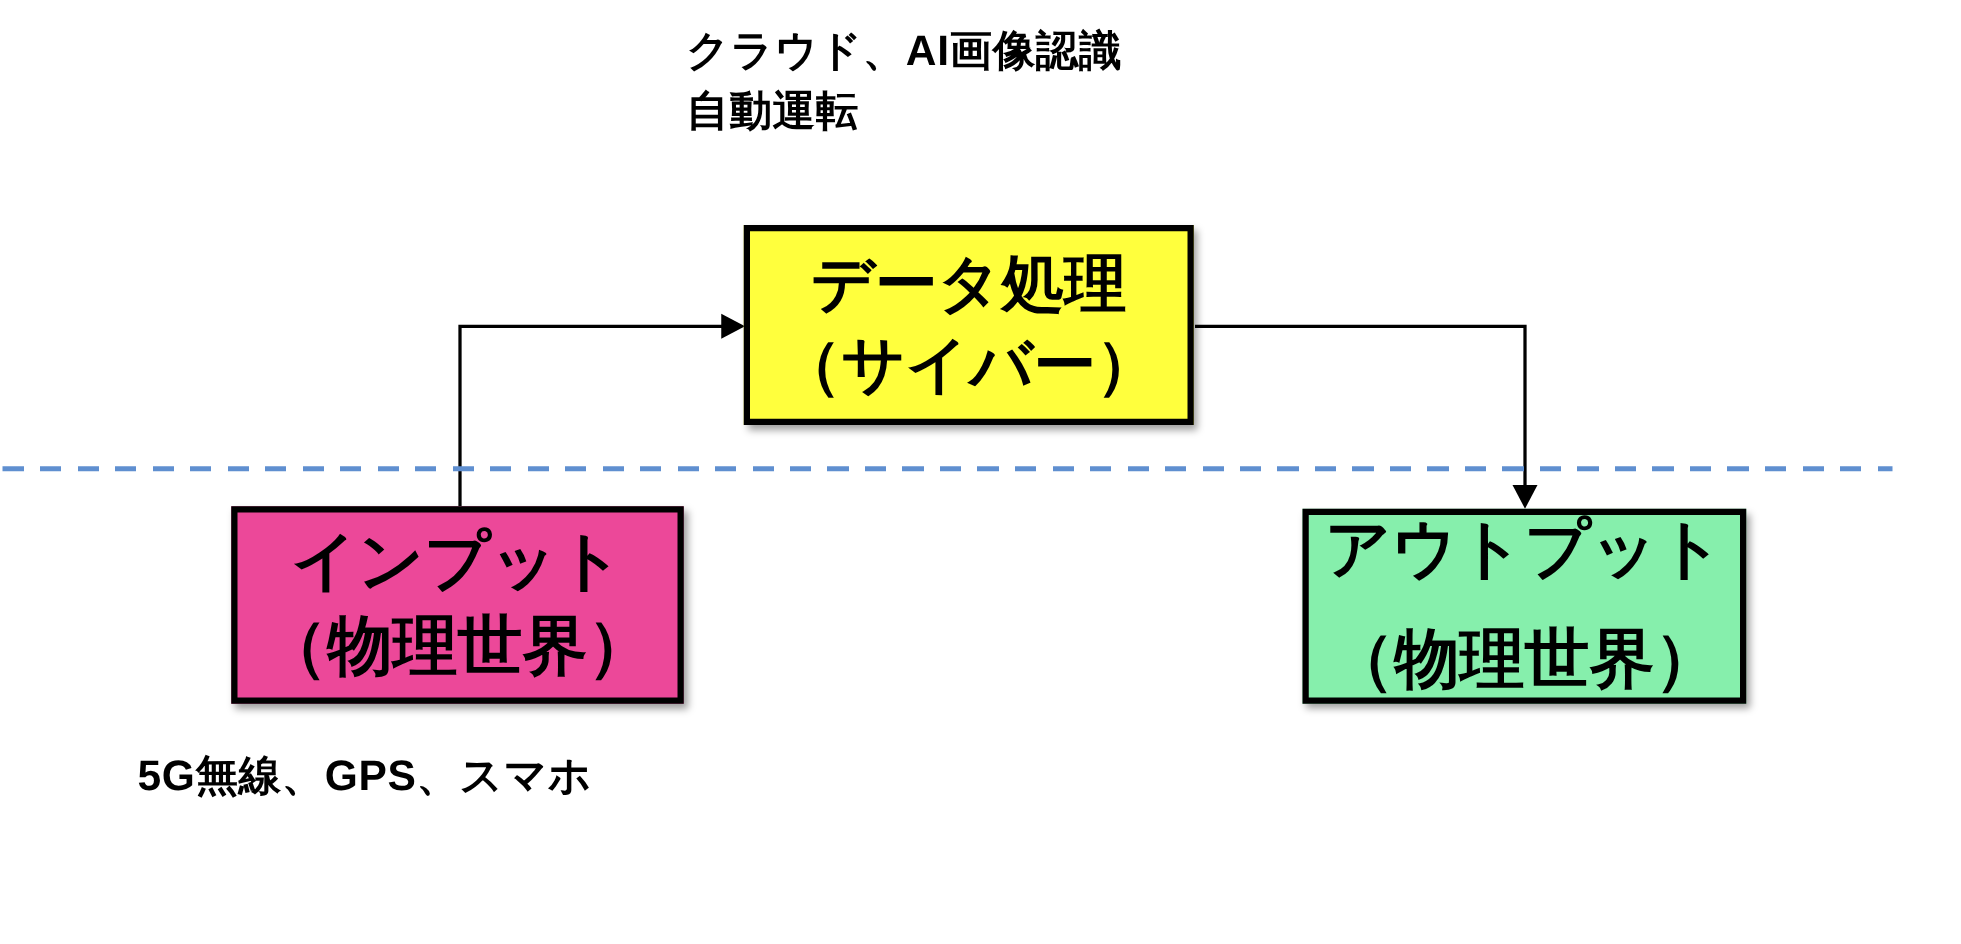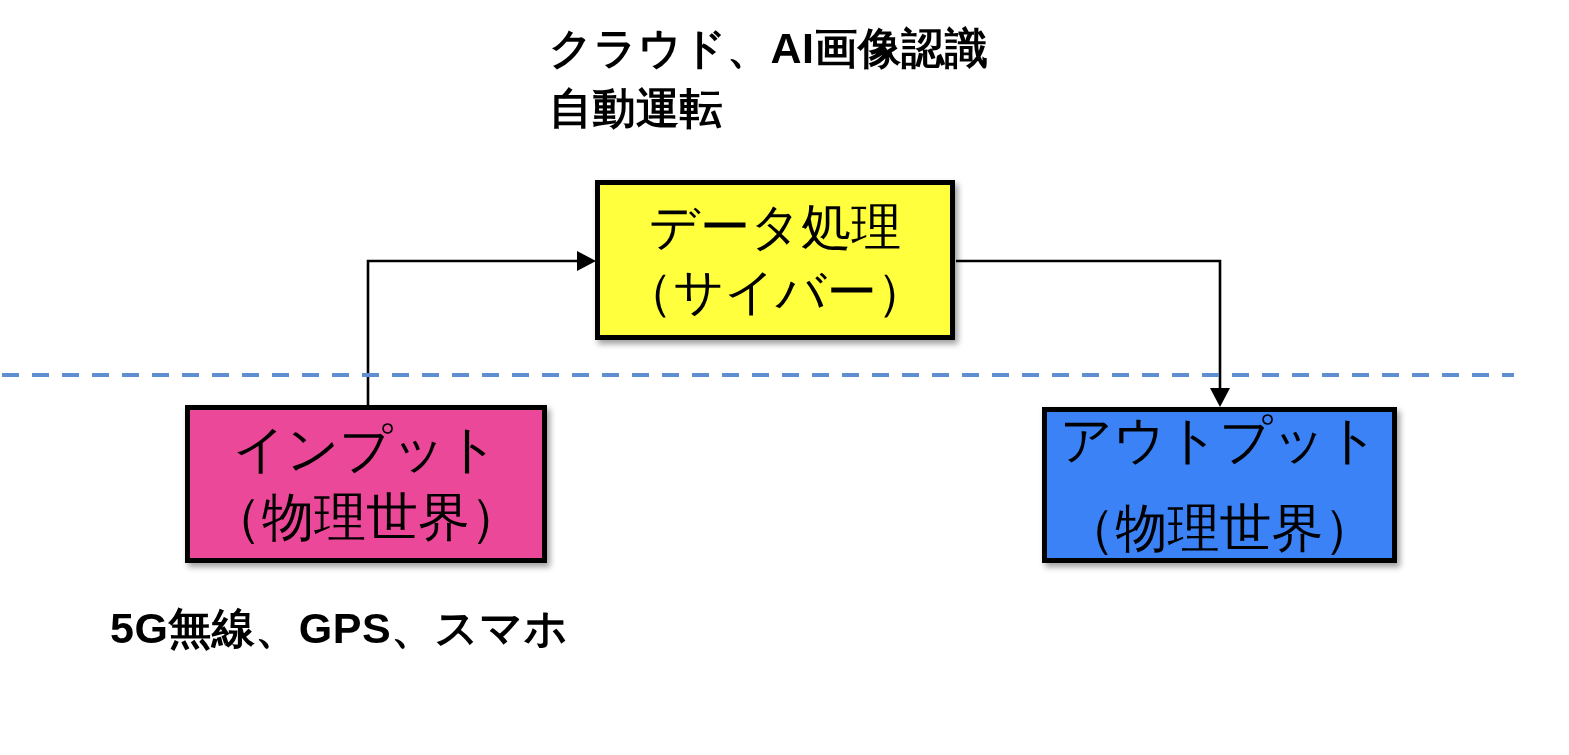--- a/index.html
+++ b/index.html
@@ -7,21 +7,21 @@
     position:relative;
     width:1569px;height:755px;
     background:#ffffff;
     overflow:hidden;
     font-family:"Liberation Sans","DejaVu Sans",sans-serif;
     color:#000;
   }
   
   .note{
     position:absolute;
-    font-size:43px;
+    font-size:34px;
     font-weight:700;
     line-height:1.4;
     letter-spacing:0.5px;
     white-space:nowrap;
   }
   .note-top{left:549px;top:18px;}
   .note-bl{left:110px;top:598px;}
   .note-br{left:972px;top:598px;}
 
   
@@ -38,21 +38,21 @@
     position:absolute;
     box-sizing:border-box;
     border:5px solid #000;
     box-shadow:3px 4px 6px rgba(0,0,0,0.38);
     display:flex;
     flex-direction:column;
     align-items:center;
     justify-content:center;
     text-align:center;
     font-size:52px;
-    font-weight:400;
+    font-weight:700;
     line-height:1.3;
     white-space:nowrap;
   }
   .node-process{left:595px;top:180px;width:360px;height:160px;font-size:50px;}
   .node-input{left:185px;top:405px;width:362px;height:158px;}
   .node-output{left:1042px;top:407px;width:355px;height:156px;}
 
   
   .overlay{
     --stroke:#000000;
@@ -84,21 +84,21 @@
   <div class="node node-process" style="background-color: rgb(255, 255, 61); border-color: rgb(0, 0, 0);">
     <div>データ処理</div>
     <div>（サイバー）</div>
   </div>
 
   <div class="node node-input" style="background-color: #ec4899; border-color: rgb(0, 0, 0);">
     <div>インプット</div>
     <div>（物理世界）</div>
   </div>
 
-  <div class="node node-output" style="background-color: #3b82f6; border-color: rgb(0, 0, 0); gap: 20px;">
+  <div class="node node-output" style="background-color: #86efac; border-color: rgb(0, 0, 0); gap: 20px;">
     <div>アウトプット</div>
     <div>（物理世界）</div>
   </div>
 
   <div class="note note-bl">
     <div>5G無線、GPS、スマホ</div>
   </div>
 
   <div class="note note-br">
   </div>

